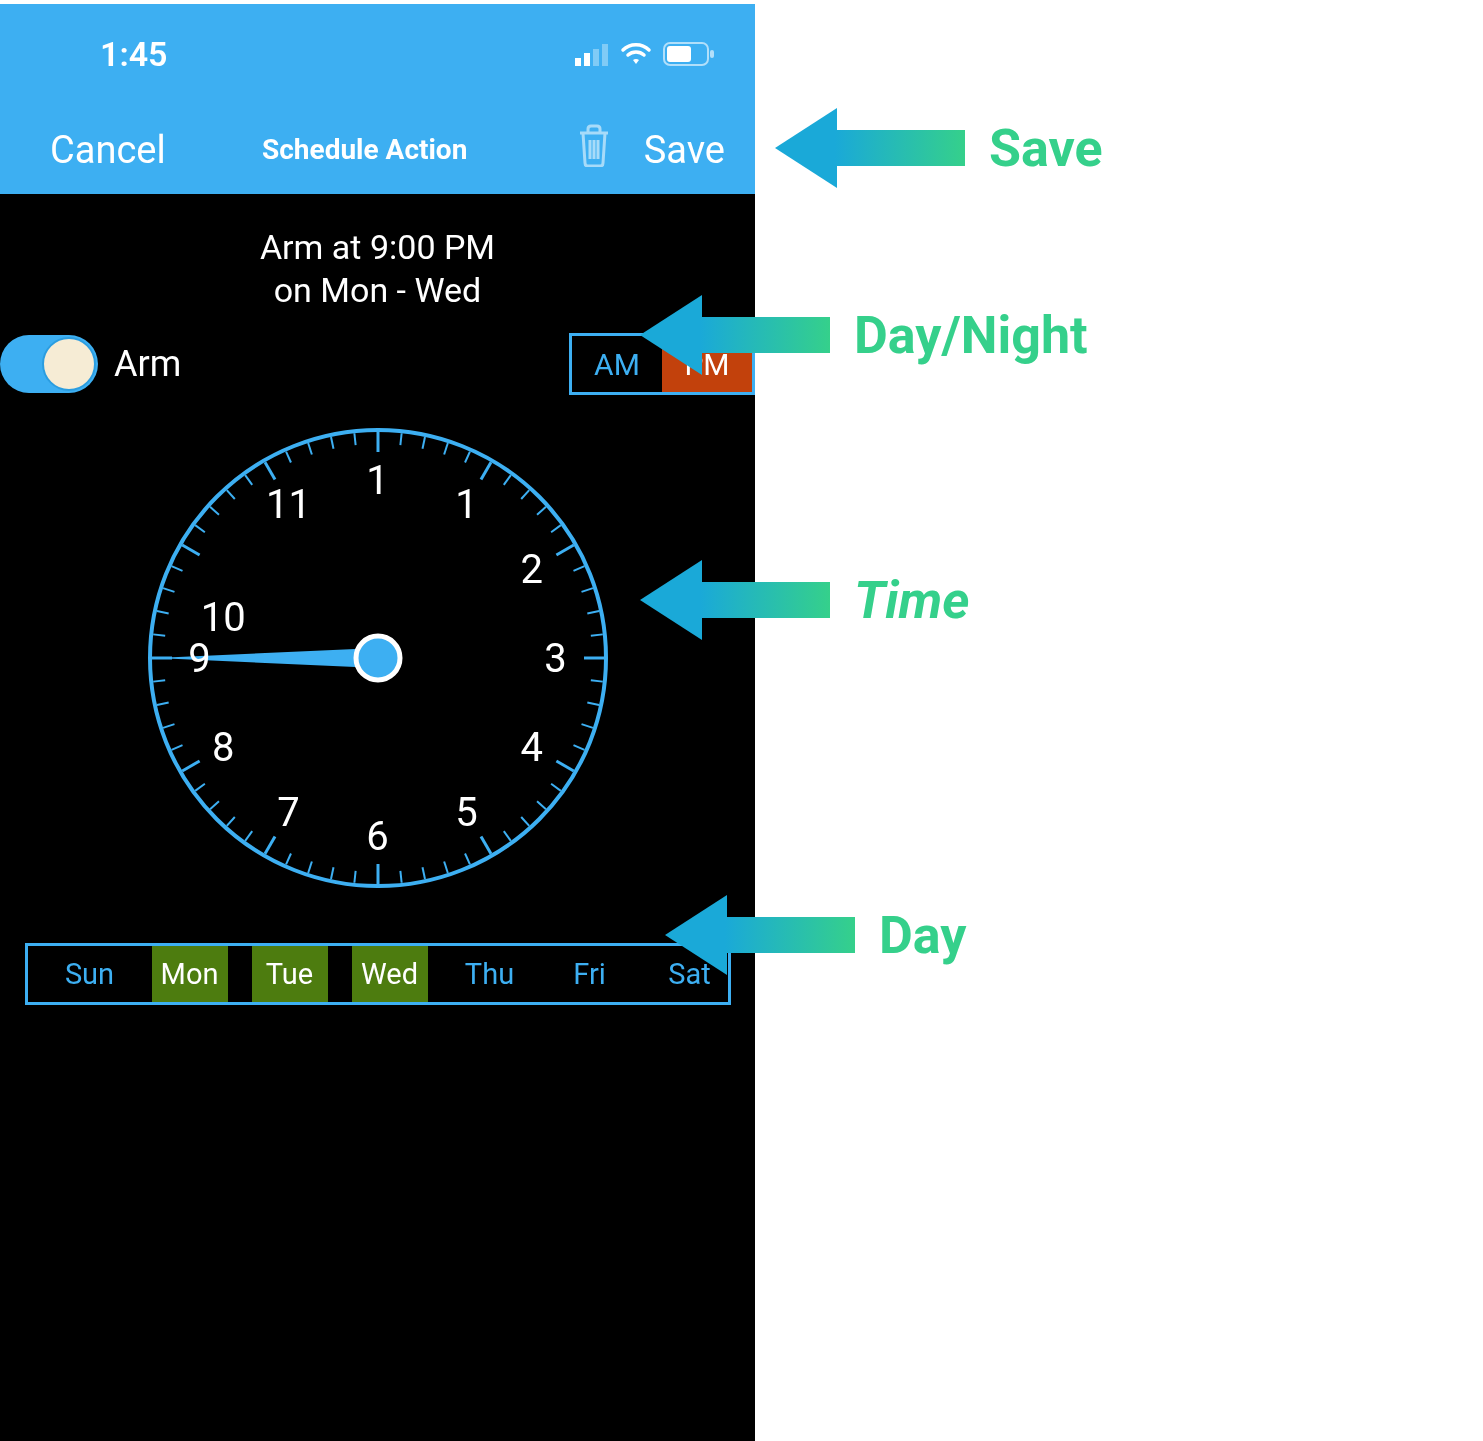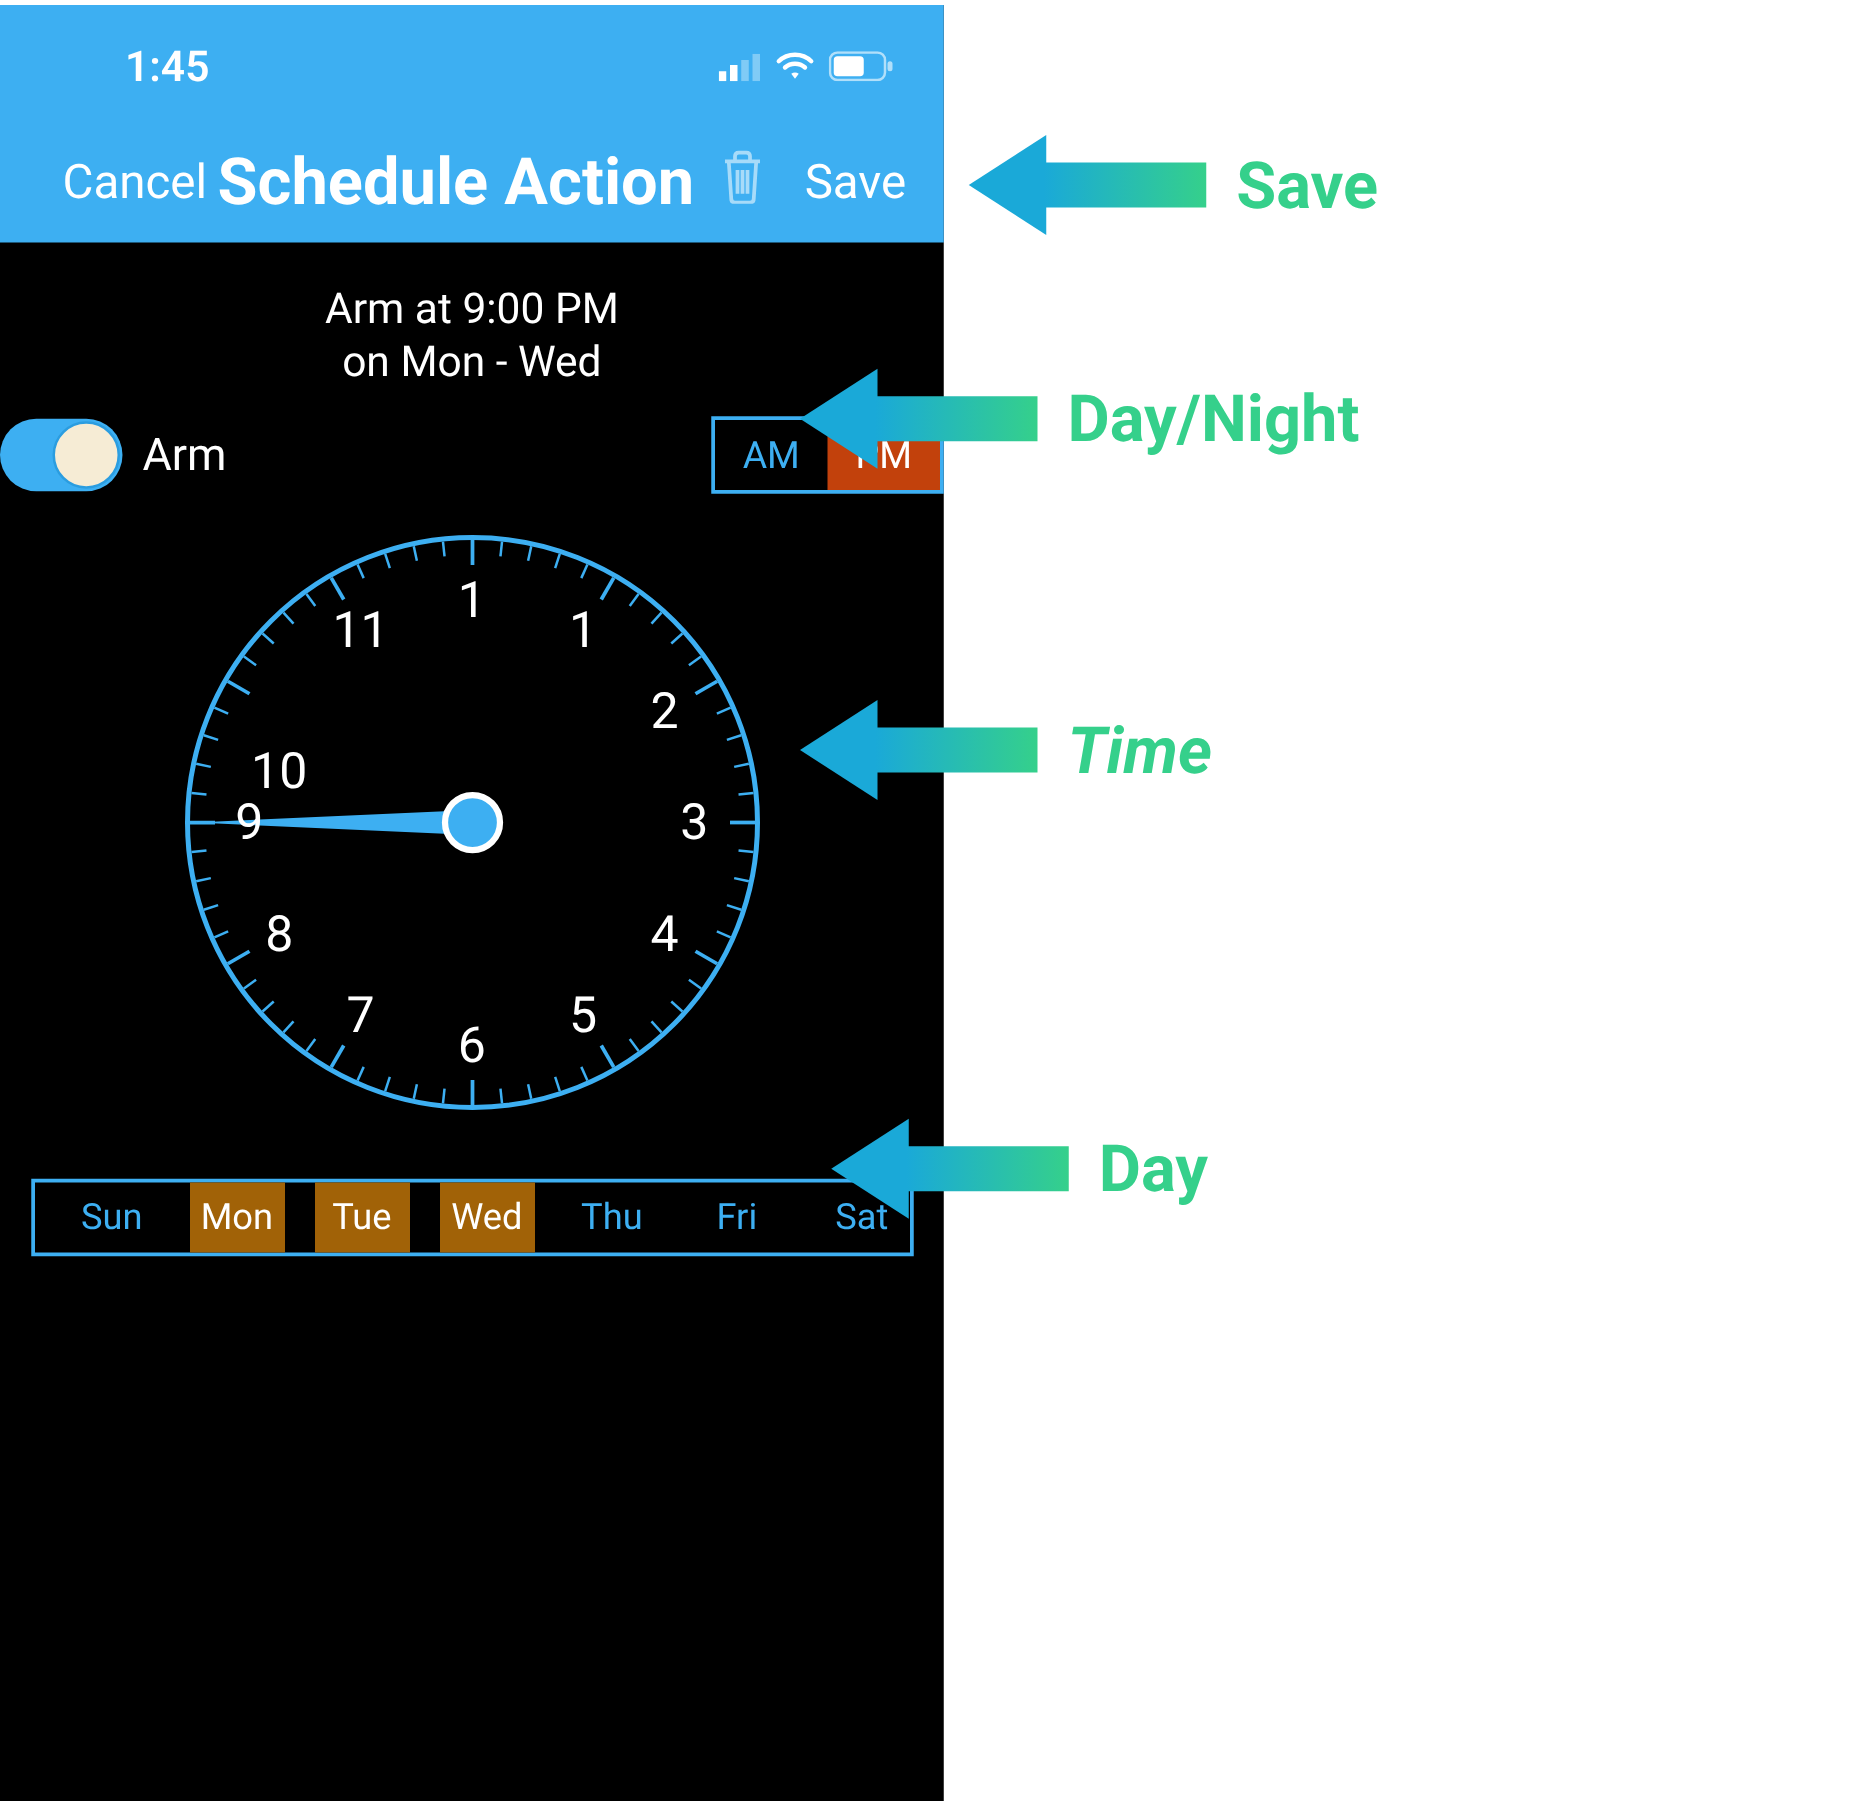--- a/index.html
+++ b/index.html
@@ -38,21 +38,21 @@
     position: absolute;
     bottom: 18px;
     left: 0; right: 0;
     display: flex;
     align-items: center;
     padding: 0 30px;
     font-size: 38px;
     margin-left: 20px;
   }
   .nav-cancel { font-weight: 400; }
-  .nav-title { flex: 1; text-align: center; font-weight: 700; font-size: 52px; margin-left: -10px;}
+  .nav-title { flex: 1; text-align: center; font-weight: 700; font-size: 28px; margin-left: -10px;}
   .nav-right { display: flex; align-items: center; gap: 30px; }
   .trash-icon { opacity: 0.55; }
   .nav-save { font-weight: 400; }
 
   .content {
     color: #fff;
     padding: 20px 0 0 0;
   }
   .summary {
     text-align: center;
@@ -121,21 +121,21 @@
     border: 3px solid #3daff2;
     height: 62px;
   }
   .day-cell {
     width: 76px;
     display: flex; align-items: center; justify-content: center;
     font-size: 29px;
     color: #3daff2;
     margin-left: 24px;
   }
-  .day-cell.active { background: #a16207; color: #fff; }
+  .day-cell.active { background: #4d7c0f; color: #fff; }
 
   .annotation {
     position: absolute;
     display: flex;
     align-items: center;
     gap: 24px;
   }
   .arrow {
     width: 190px; height: 80px;
     position: relative;

